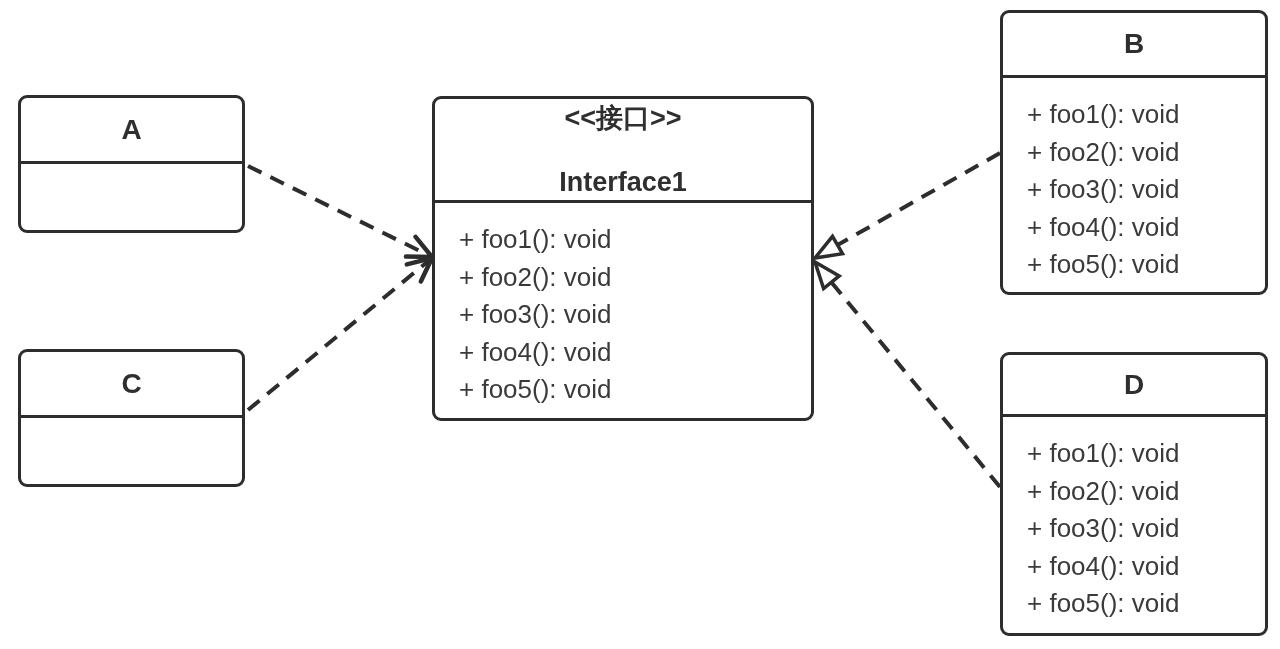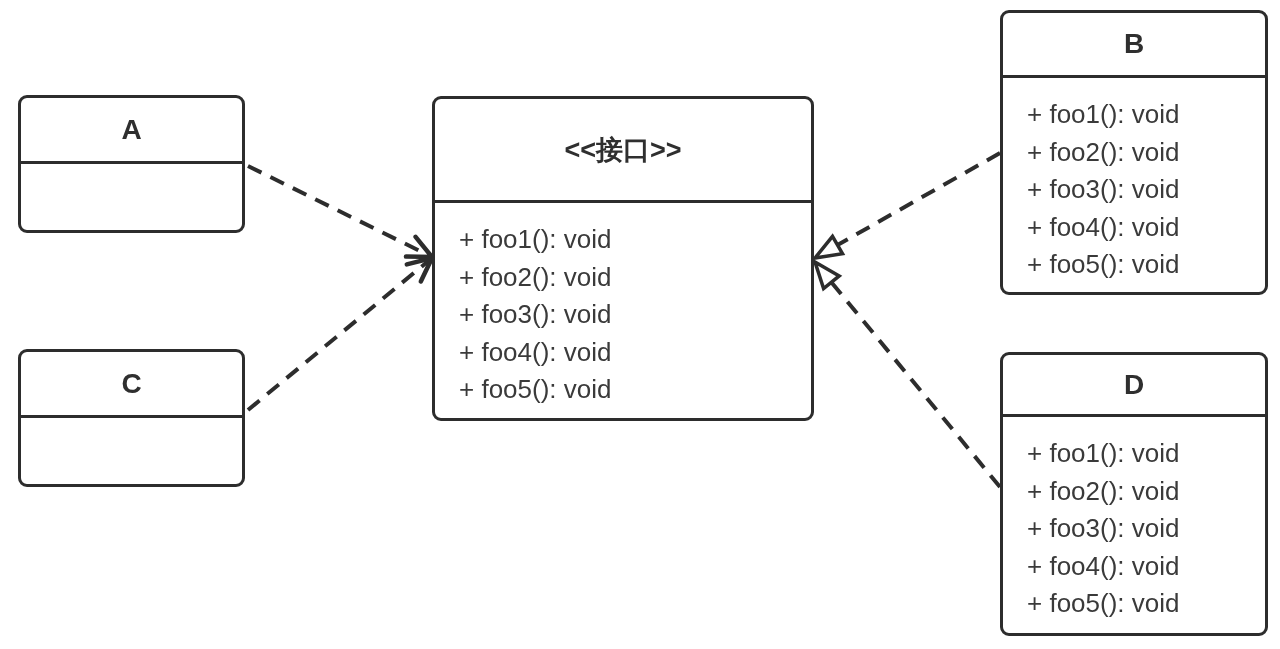--- a/index.html
+++ b/index.html
@@ -112,20 +112,21 @@
   </div>
 
   <div class="uml-box box-c">
     <div class="box-title">C</div>
     <div class="box-body"></div>
   </div>
 
   <div class="uml-box box-interface">
     <div class="box-title">
       <div class="stereotype">&lt;&lt;接口&gt;&gt;</div>
+      <div class="iface-name">Interface1</div>
     </div>
     <div class="box-body">
       <div class="method-line">+ foo1(): void</div>
       <div class="method-line">+ foo2(): void</div>
       <div class="method-line">+ foo3(): void</div>
       <div class="method-line">+ foo4(): void</div>
       <div class="method-line">+ foo5(): void</div>
     </div>
   </div>
 

